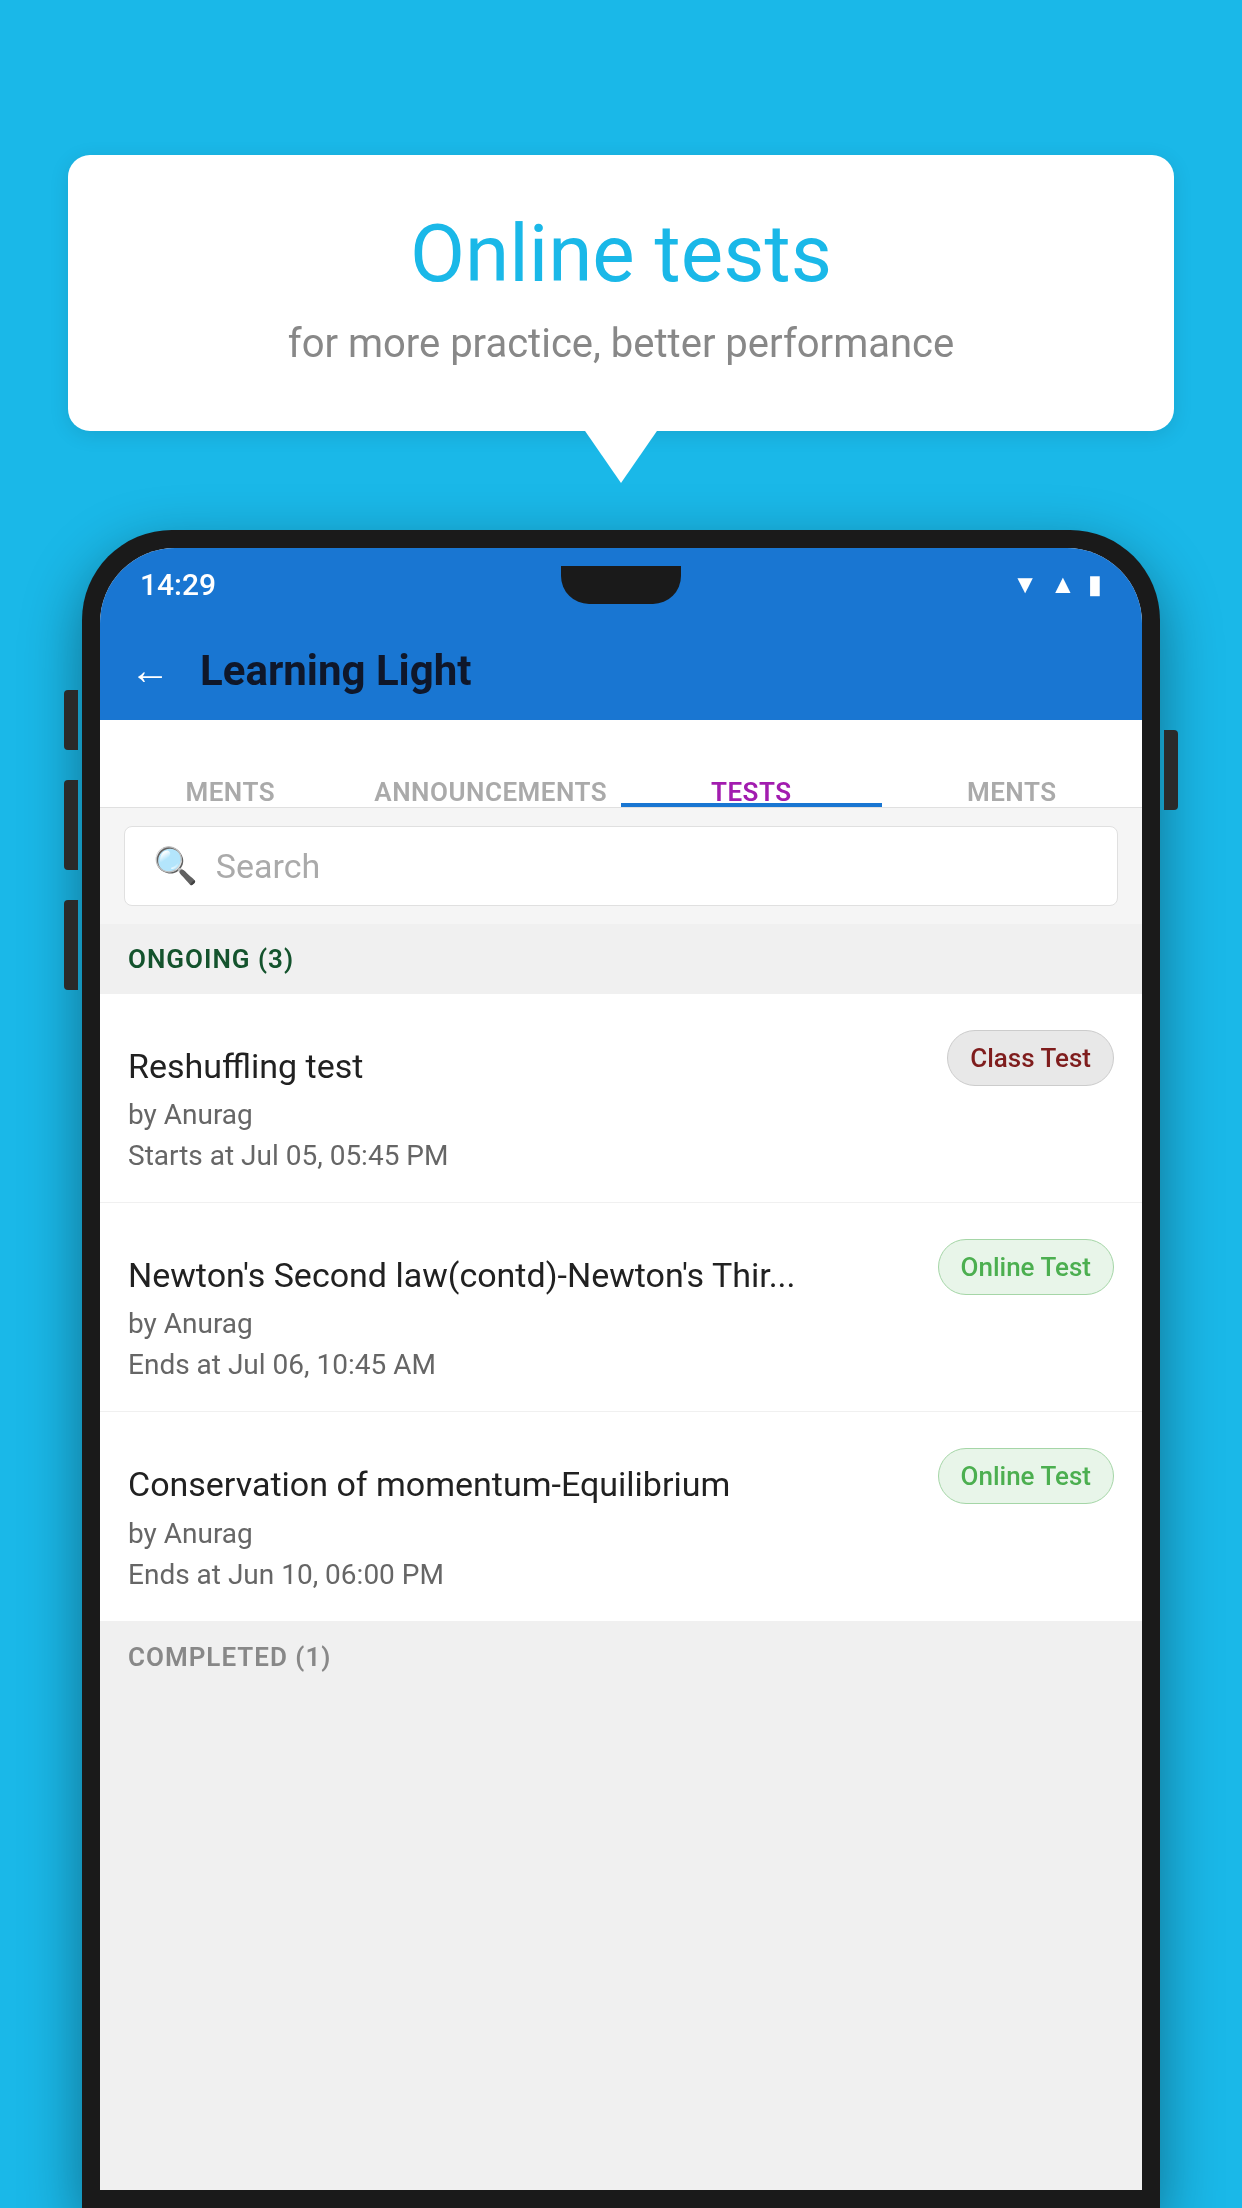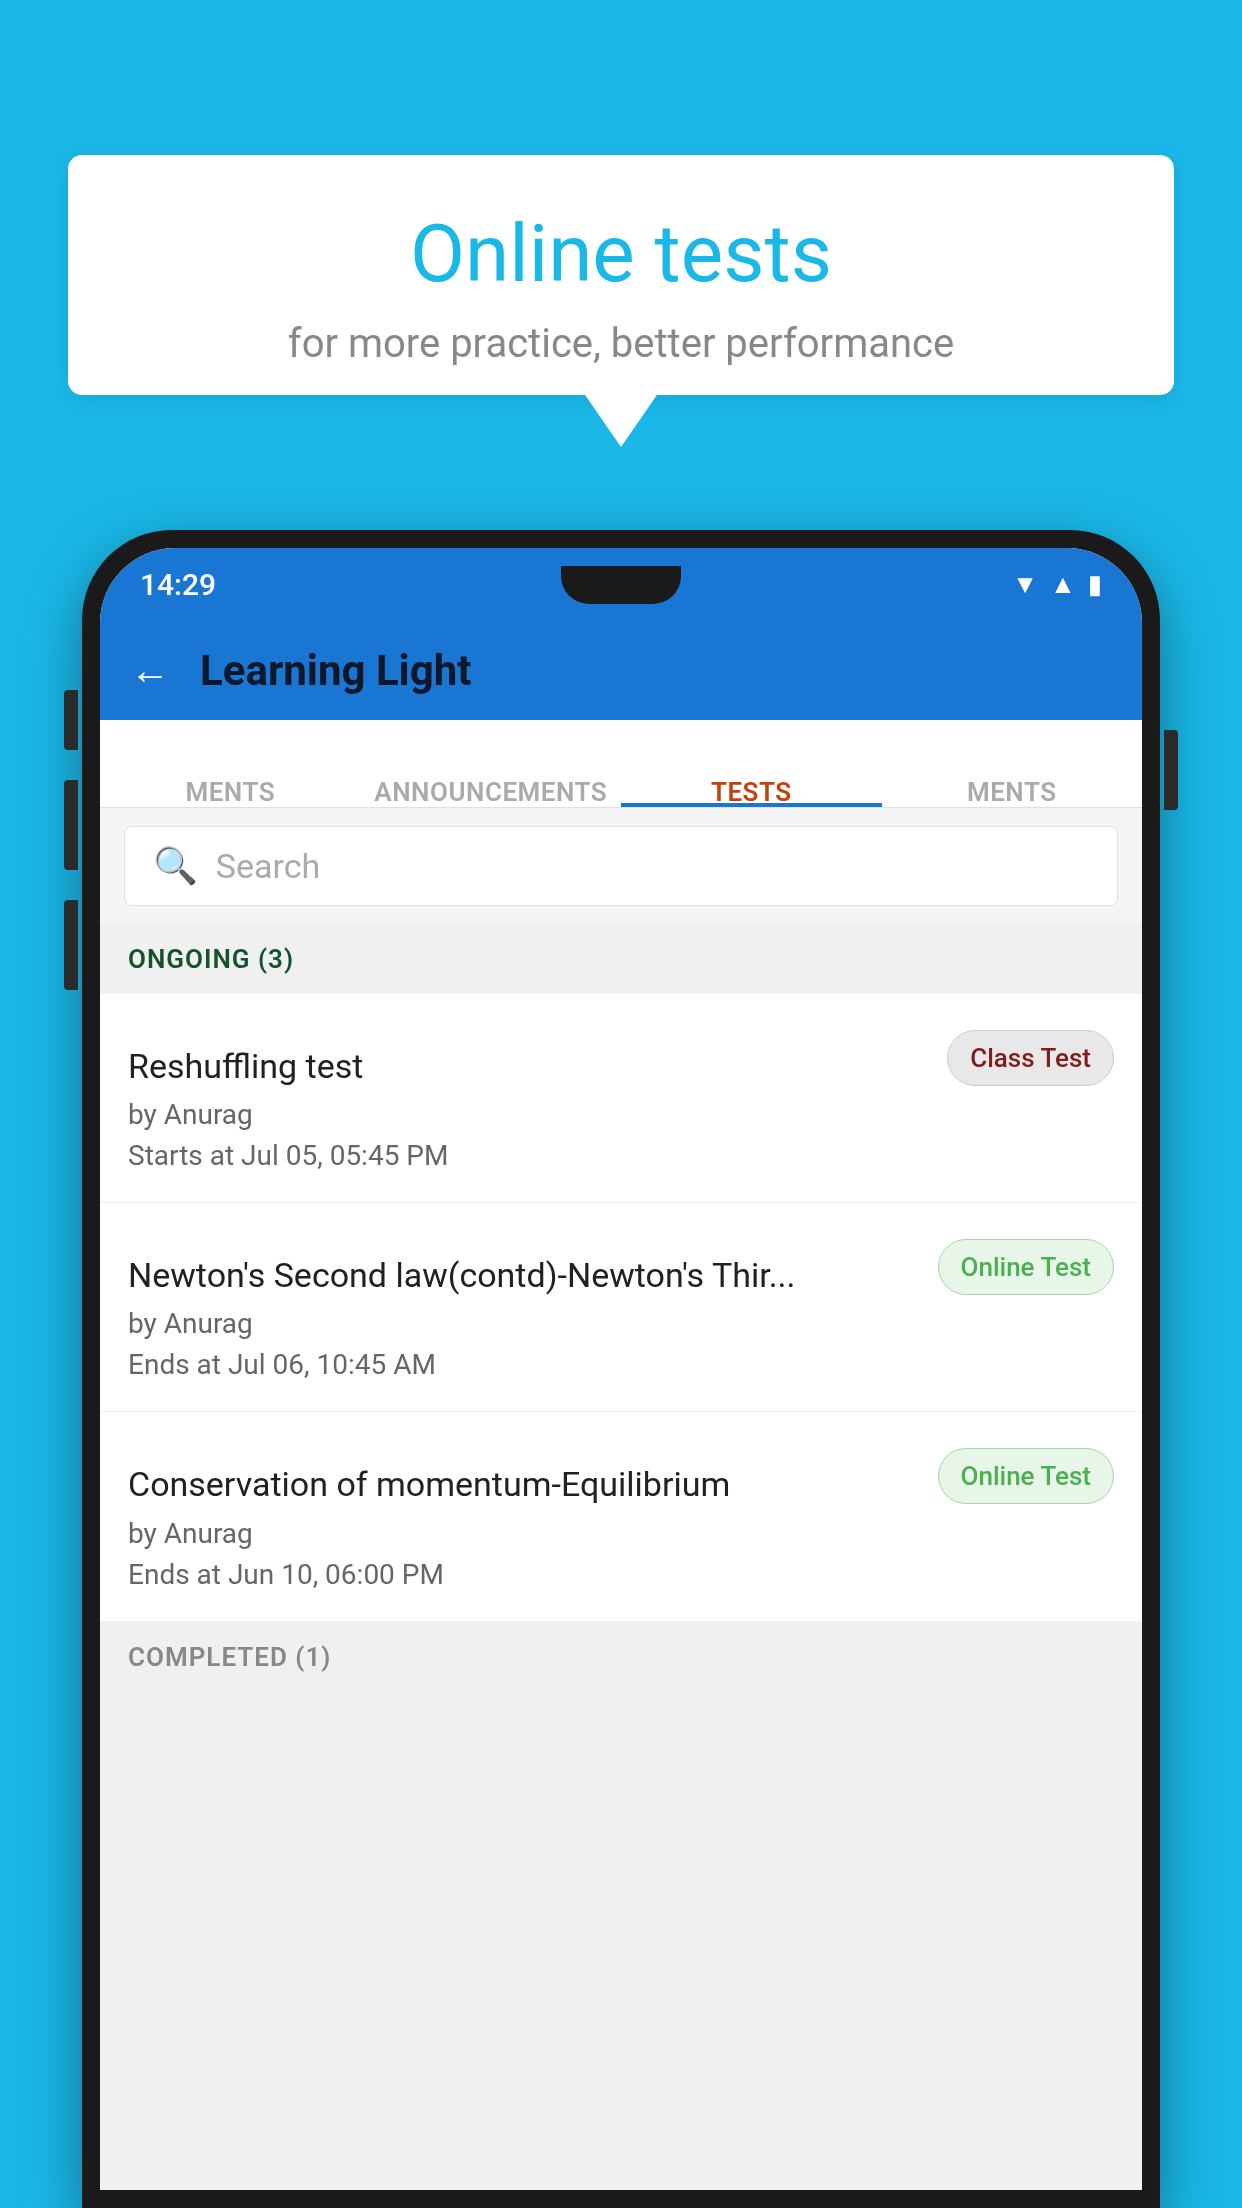--- a/index.html
+++ b/index.html
@@ -16,22 +16,22 @@
     
     .speech-bubble-container {
       position: absolute;
       top: 155px;
       left: 68px;
       right: 68px;
     }
 
     .speech-bubble {
       background: white;
-      border-radius: 14px;
-      padding: 55px 60px 28px;
+      border-radius: 22px;
+      padding: 55px 60px 64px;
       text-align: center;
       position: relative;
       box-shadow: 0 4px 20px rgba(0,0,0,0.1);
     }
 
     .speech-bubble::after {
       content: '';
       position: absolute;
       bottom: -52px;
       left: 50%;
@@ -158,21 +158,21 @@
       justify-content: center;
       font-size: 26px;
       font-weight: 600;
       color: #aaa;
       cursor: pointer;
       position: relative;
       letter-spacing: 0.5px;
     }
 
     .tab.active {
-      color: #c2410c;
+      color: #a21caf;
     }
 
     .tab.active::after {
       content: '';
       position: absolute;
       bottom: 0;
       left: 0;
       right: 0;
       height: 4px;
       background: #1976d2;

